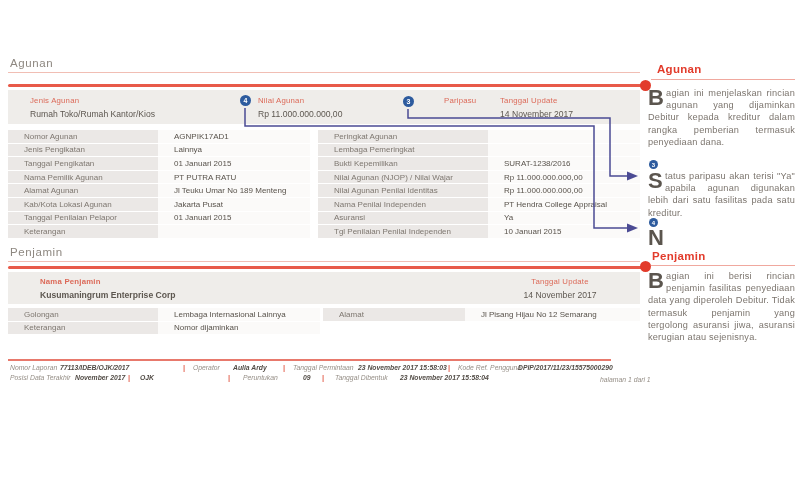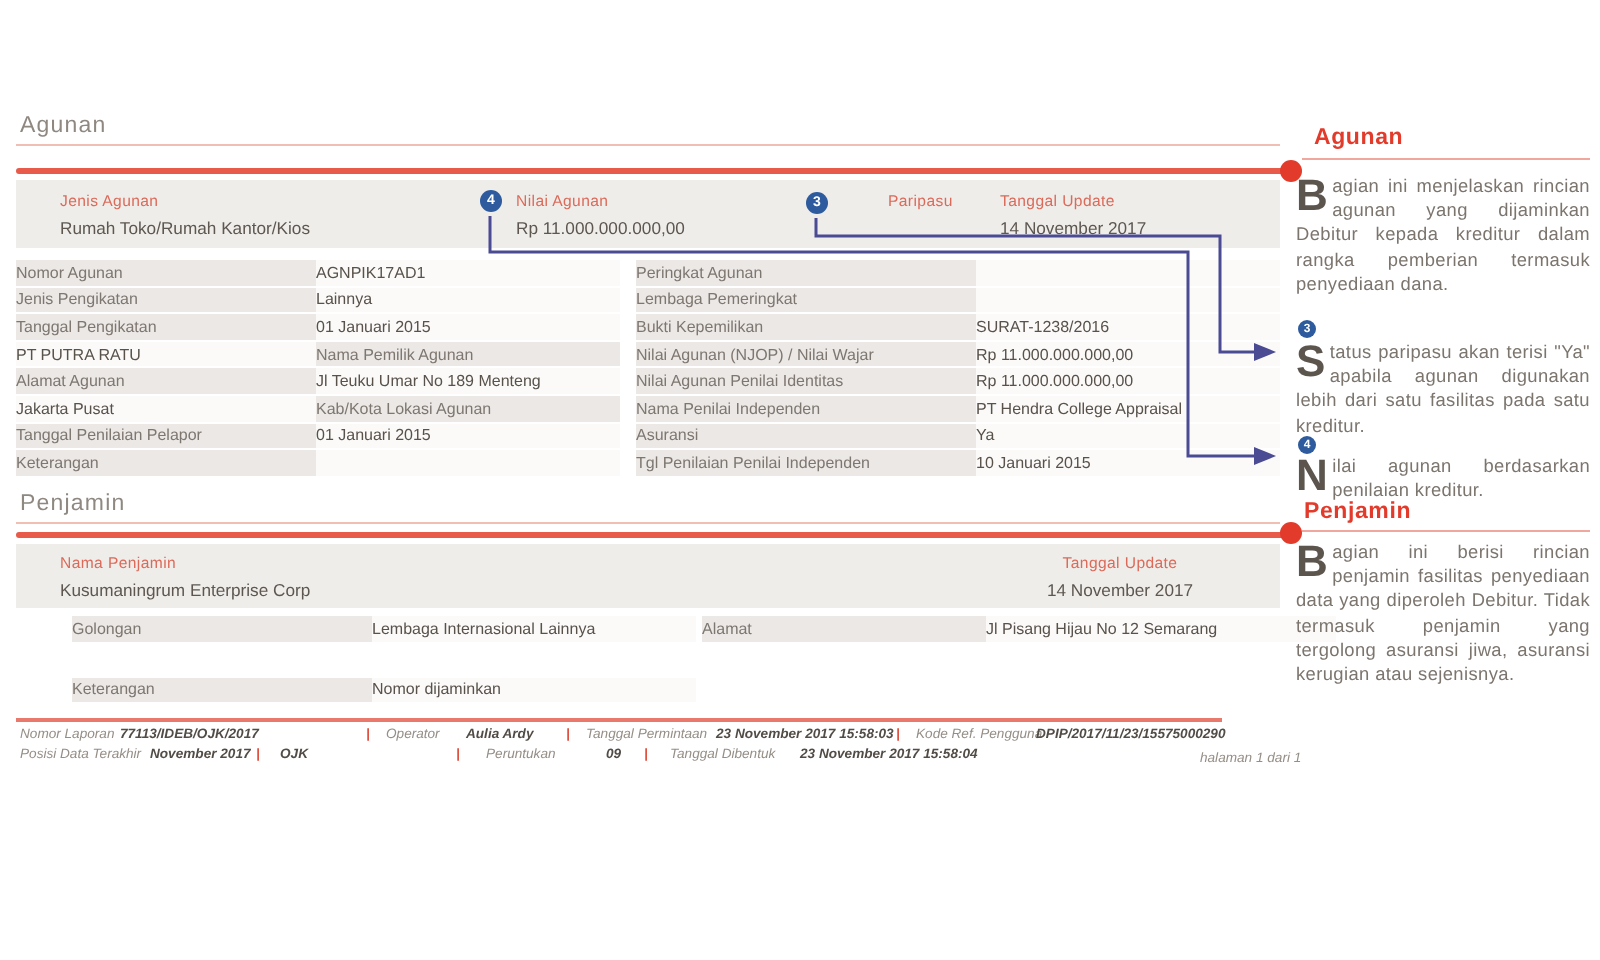--- a/index.html
+++ b/index.html
@@ -22,39 +22,39 @@
   .band{background:#efedea;}
   #agunan-band{left:8px;top:90px;width:632px;height:34px;}
   #penjamin-band{left:8px;top:272px;width:632px;height:32px;}
   .sum-col{position:absolute;}
   .sum-label{font-size:7.8px;color:#dc6a59;margin-bottom:4px;letter-spacing:.2px;white-space:nowrap;}
   .sum-value{font-size:8.6px;color:#5d5750;white-space:nowrap;}
   #sum-jenis{left:30px;top:96px;}
   #sum-nilai{left:258px;top:96px;}
   #sum-paripasu{left:444px;top:96px;}
   #sum-update{left:500px;top:96px;}
-  #psum-nama{left:30px;top:277px;}
+  #psum-nama{left:40px;top:277px;font-weight:bold;}
   #psum-id{left:200px;top:277px;width:210px;text-align:center;}
   #psum-update{left:495px;top:277px;width:130px;text-align:center;}
 
   
   .badge{position:absolute;width:11px;height:11px;border-radius:50%;background:#2d5b9e;color:#fff;
          font-size:7px;font-weight:bold;display:flex;align-items:center;justify-content:center;z-index:6;}
   #badge-nilai{left:240px;top:95px;}
   #badge-paripasu{left:403px;top:96px;}
   .sb-badge{width:9px;height:9px;font-size:6px;}
   #sb-badge-3{left:649px;top:160px;}
   #sb-badge-4{left:649px;top:218px;}
 
   
   .dgrid{position:absolute;left:8px;top:130px;display:grid;
          grid-template-columns:150px 152px 8px 170px 152px;grid-auto-rows:12.6px;row-gap:1px;font-size:8px;}
   .pgrid{position:absolute;left:8px;top:308px;display:grid;
-         grid-template-columns:150px 162px 3px 142px 175px;grid-auto-rows:12.6px;row-gap:18px;font-size:8px;margin-left:28px;}
-  .cell{display:flex;align-items:center;padding-left:0;overflow:hidden;white-space:nowrap;text-align:right;}
+         grid-template-columns:150px 162px 3px 142px 175px;grid-auto-rows:12.6px;row-gap:1px;font-size:8px;}
+  .cell{display:flex;align-items:center;padding-left:16px;overflow:hidden;white-space:nowrap;text-align:right;}
   .lbl{background:#ebe8e6;color:#7e7770;}
   .val{background:#fbfaf9;color:#58524b;}
   .gapc{background:transparent;}
   .clear{background:transparent;}
 
   
   .sb-title{position:absolute;font-size:11.5px;font-weight:bold;color:#e23b2b;letter-spacing:.3px;}
   #sb-agunan-title{left:657px;top:63px;}
   #sb-penjamin-title{left:652px;top:250px;}
   .sb-underline{position:absolute;height:1px;background:#f0a89e;}
@@ -122,34 +122,34 @@
     <div class="gapc"></div>
     <div class="cell lbl">Lembaga Pemeringkat</div>
     <div class="cell val"></div>
 
     <div class="cell lbl">Tanggal Pengikatan</div>
     <div class="cell val">01 Januari 2015</div>
     <div class="gapc"></div>
     <div class="cell lbl">Bukti Kepemilikan</div>
     <div class="cell val">SURAT-1238/2016</div>
 
+    <div class="cell lbl">Nama Pemilik Agunan</div>
     <div class="cell val">PT PUTRA RATU</div>
-    <div class="cell lbl">Nama Pemilik Agunan</div>
     <div class="gapc"></div>
     <div class="cell lbl">Nilai Agunan (NJOP) / Nilai Wajar</div>
     <div class="cell val">Rp 11.000.000.000,00</div>
 
     <div class="cell lbl">Alamat Agunan</div>
     <div class="cell val">Jl Teuku Umar No 189 Menteng</div>
     <div class="gapc"></div>
     <div class="cell lbl">Nilai Agunan Penilai Identitas</div>
     <div class="cell val">Rp 11.000.000.000,00</div>
 
+    <div class="cell lbl">Kab/Kota Lokasi Agunan</div>
     <div class="cell val">Jakarta Pusat</div>
-    <div class="cell lbl">Kab/Kota Lokasi Agunan</div>
     <div class="gapc"></div>
     <div class="cell lbl">Nama Penilai Independen</div>
     <div class="cell val">PT Hendra College Appraisal</div>
 
     <div class="cell lbl">Tanggal Penilaian Pelapor</div>
     <div class="cell val">01 Januari 2015</div>
     <div class="gapc"></div>
     <div class="cell lbl">Asuransi</div>
     <div class="cell val">Ya</div>
 
@@ -195,21 +195,21 @@
     <span class="dc">B</span><span>agian ini menjelaskan rincian agunan yang dijaminkan Debitur kepada kreditur dalam rangka pemberian termasuk penyediaan dana.</span>
   </div>
 
   <div class="badge sb-badge" id="sb-badge-3">3</div>
   <div class="note" id="note-3">
     <span class="dc">S</span><span>tatus paripasu akan terisi "Ya" apabila agunan digunakan lebih dari satu fasilitas pada satu kreditur.</span>
   </div>
 
   <div class="badge sb-badge" id="sb-badge-4">4</div>
   <div class="note" id="note-4">
-    <span class="dc">N</span><span>ilai agunan berdasarkan penilaian kreditur.</span>
+    <span class="dc">N</span>
   </div>
 
   <div class="dot" id="dot-penjamin"></div>
   <div class="sb-title" id="sb-penjamin-title">Penjamin</div>
   <div class="sb-underline" id="sb-penjamin-underline"></div>
   <div class="note" id="note-penjamin">
     <span class="dc">B</span><span>agian ini berisi rincian penjamin fasilitas penyediaan data yang diperoleh Debitur. Tidak termasuk penjamin yang tergolong asuransi jiwa, asuransi kerugian atau sejenisnya.</span>
   </div>
 
   <div class="abs" id="footer-rule"></div>

